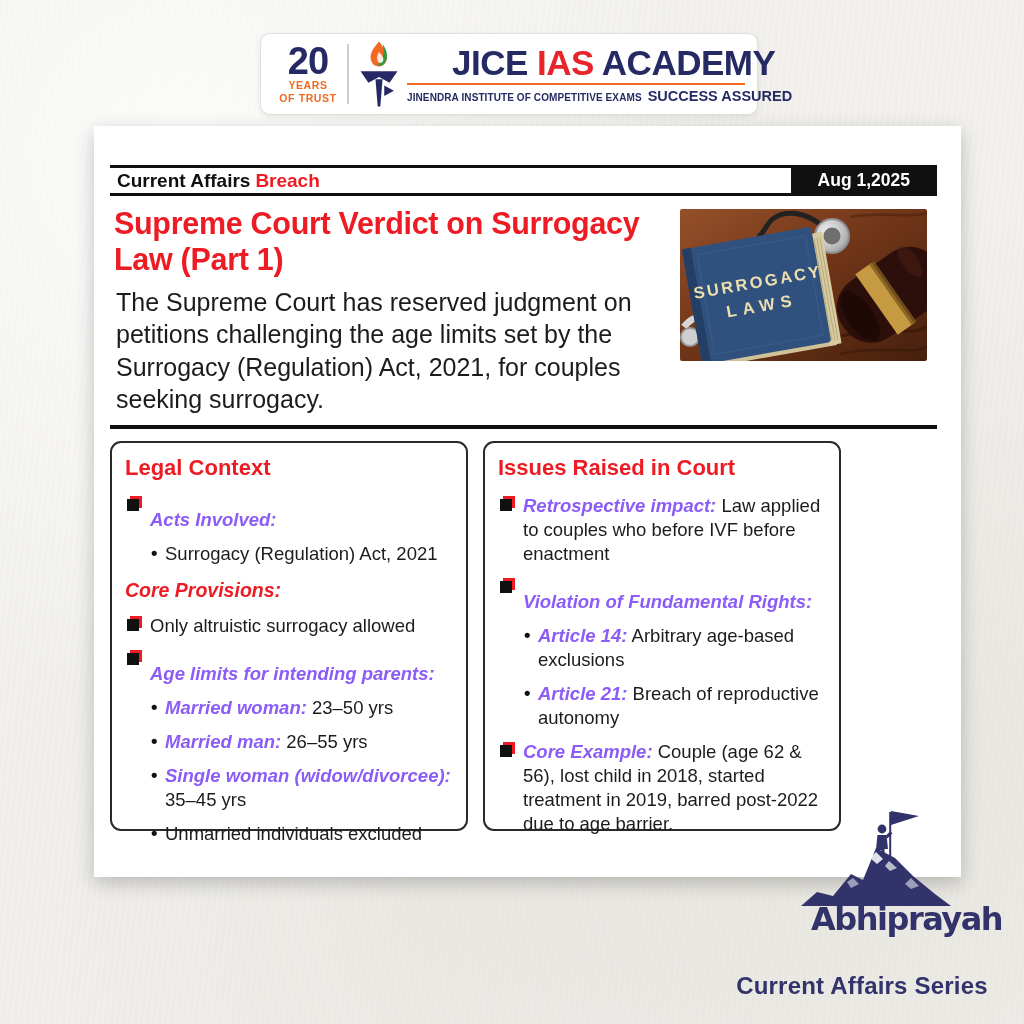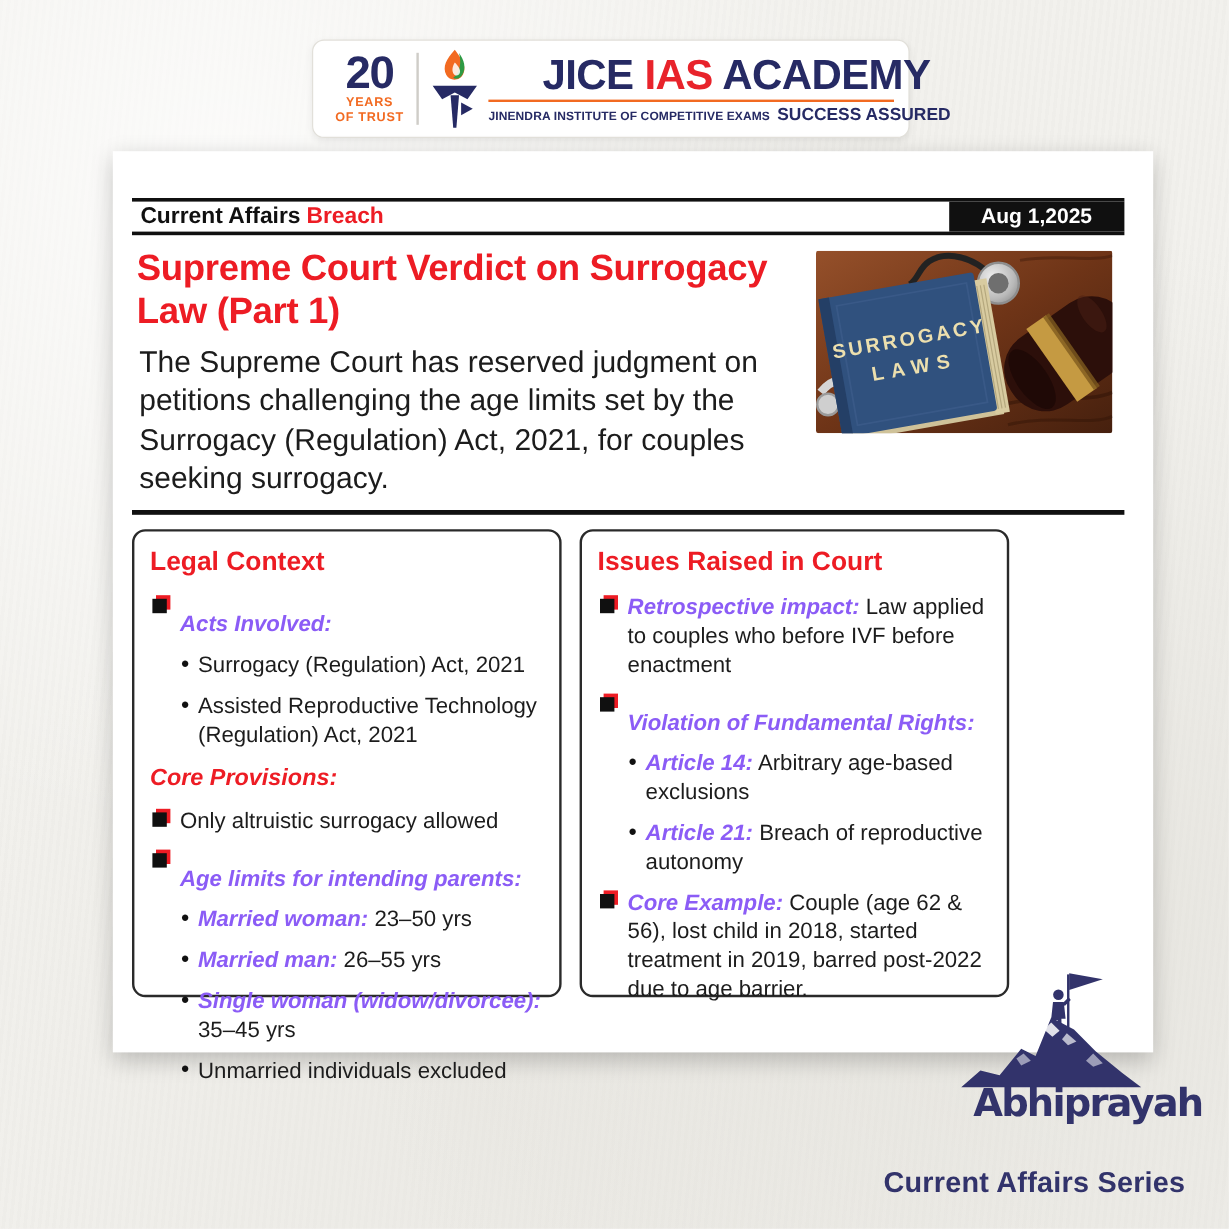--- a/index.html
+++ b/index.html
@@ -201,21 +201,20 @@
 
         <section class="info-box">
           <h2 class="box-title">Legal Context</h2>
 
           <div class="sq-item">
             <span class="sq"></span>
             <span class="lbl">Acts Involved:</span>
           </div>
           <ul class="sub-list">
             <li><span>Surrogacy (Regulation) Act, 2021</span></li>
-            <li><span>Assisted Reproductive Technology (Regulation) Act, 2021</span></li>
           </ul>
 
           <div class="red-sub">Core Provisions:</div>
 
           <div class="sq-item">
             <span class="sq"></span>
             <span>Only altruistic surrogacy allowed</span>
           </div>
 
           <div class="sq-item">

